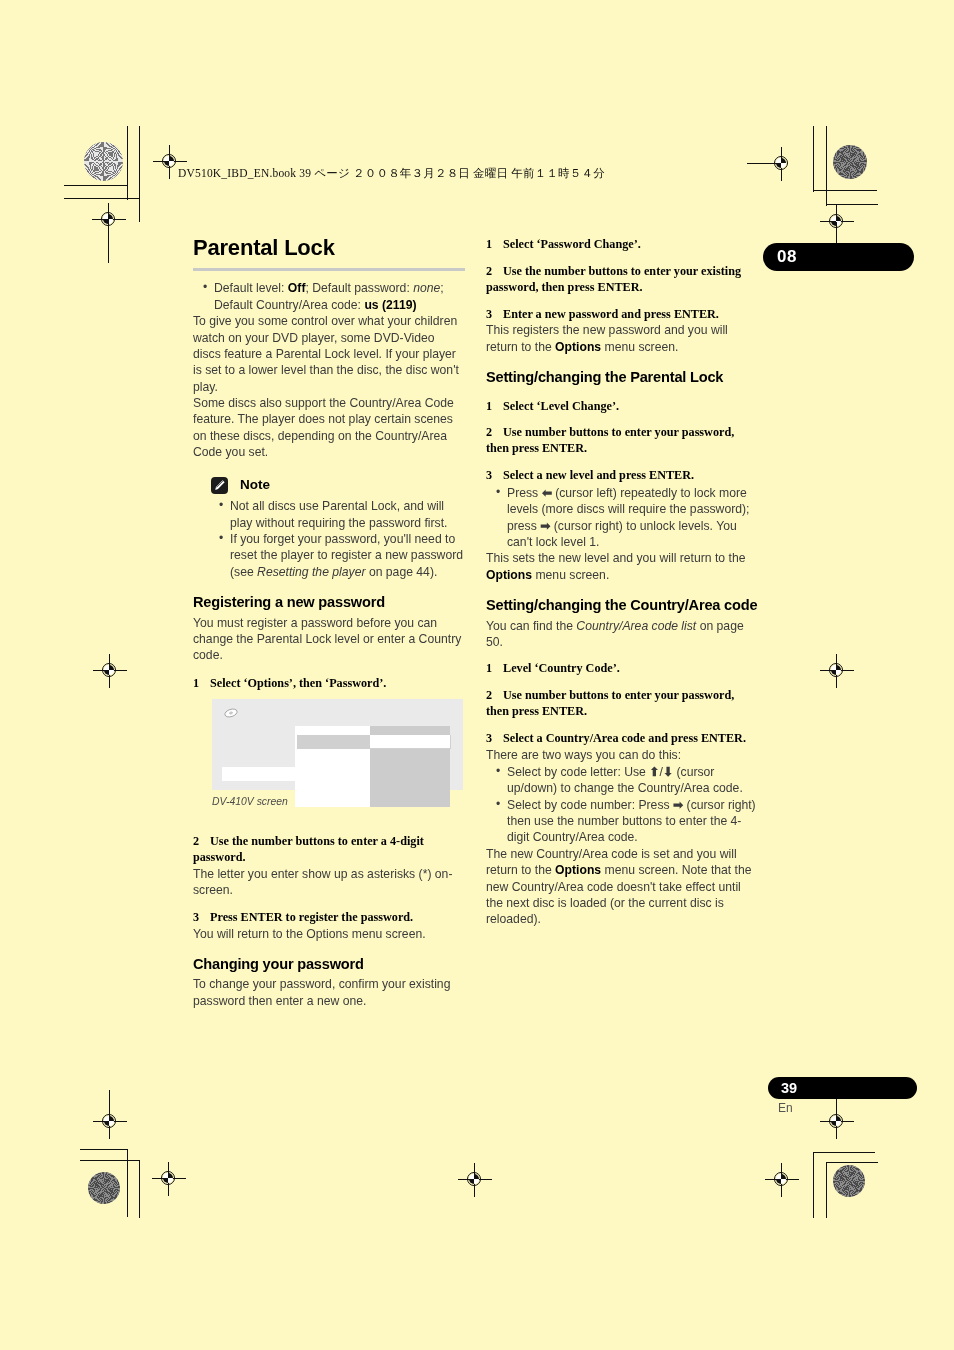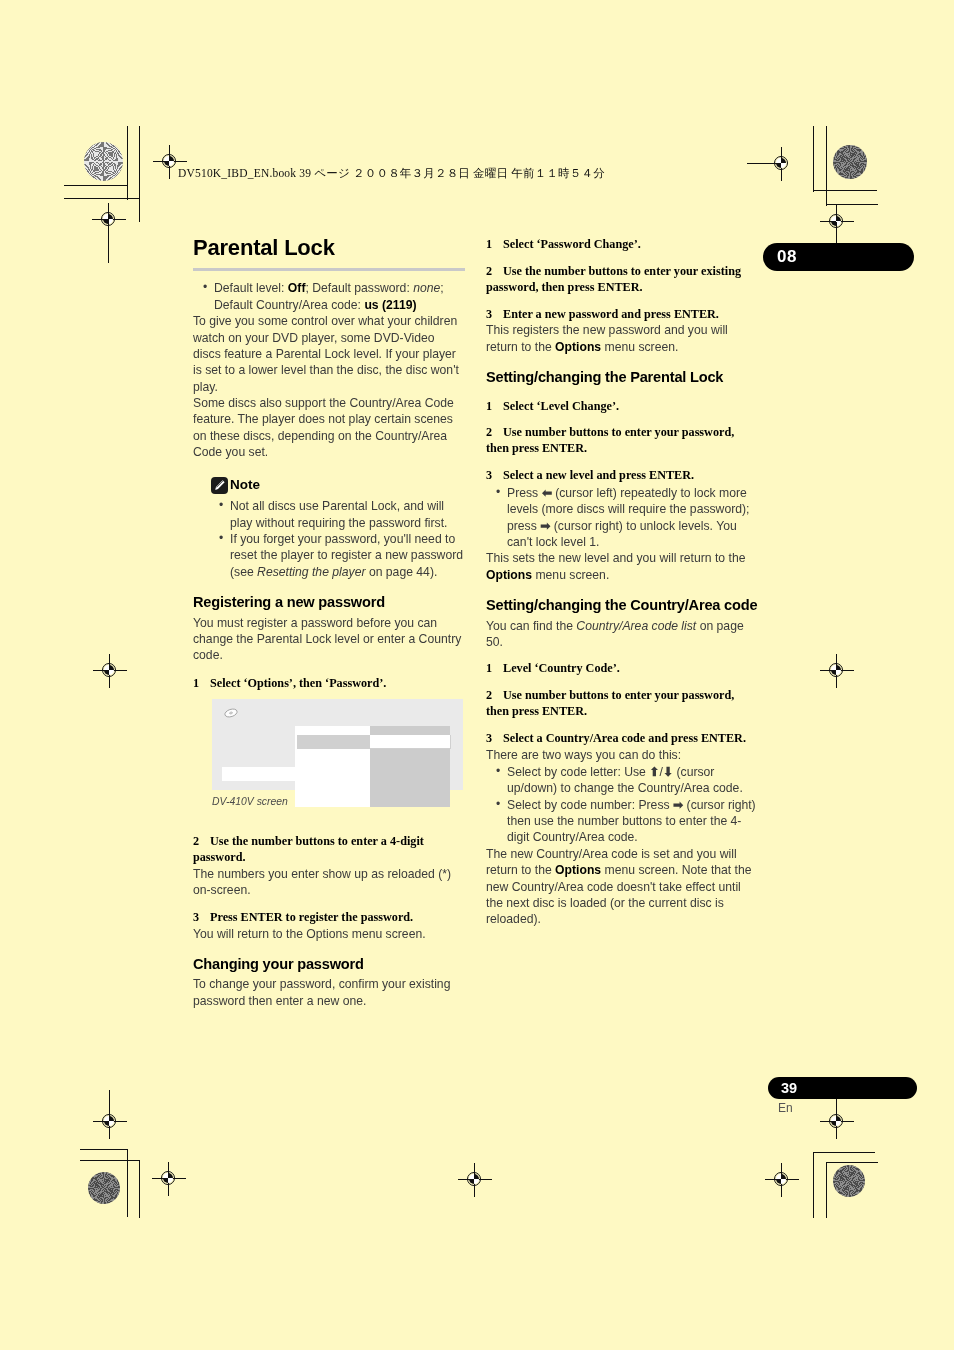--- a/index.html
+++ b/index.html
@@ -178,21 +178,21 @@
     top: -1px;
     color: #3b3b3b;
   }
   b { color: #000; font-weight: bold; }
   i { font-style: italic; }
 
   
   .note-head {
     display: flex;
     align-items: center;
-    gap: 2px;
+    gap: 12px;
     margin: 16px 0 4px 18px;
   }
   .note-icon {
     width: 17px; height: 17px;
     background: #1c1c1c;
     border-radius: 4px;
     position: relative;
     flex: 0 0 auto;
   }
   .note-icon svg { position: absolute; left: 2px; top: 2px; }
@@ -433,21 +433,21 @@
         <div class="ss-bar-grey"></div>
         <div class="ss-right-white"></div>
         <div class="ss-left-white"></div>
       </div>
       <div class="fig-caption">DV-410V screen</div>
     </div>
 
     <div class="step" style="margin-top:25px;">
       <span class="num">2</span><span>Use the number buttons to enter a 4-digit password.</span>
     </div>
-    <p>The numbers you enter show up as reloaded (*) on-screen.</p>
+    <p>The letter you enter show up as asterisks (*) on-screen.</p>
 
     <div class="step">
       <span class="num">3</span><span>Press ENTER to register the password.</span>
     </div>
     <p>You will return to the Options menu screen.</p>
 
     <h2 class="sub">Changing your password</h2>
     <p>To change your password, confirm your existing password then enter a new one.</p>
   </div>
 

